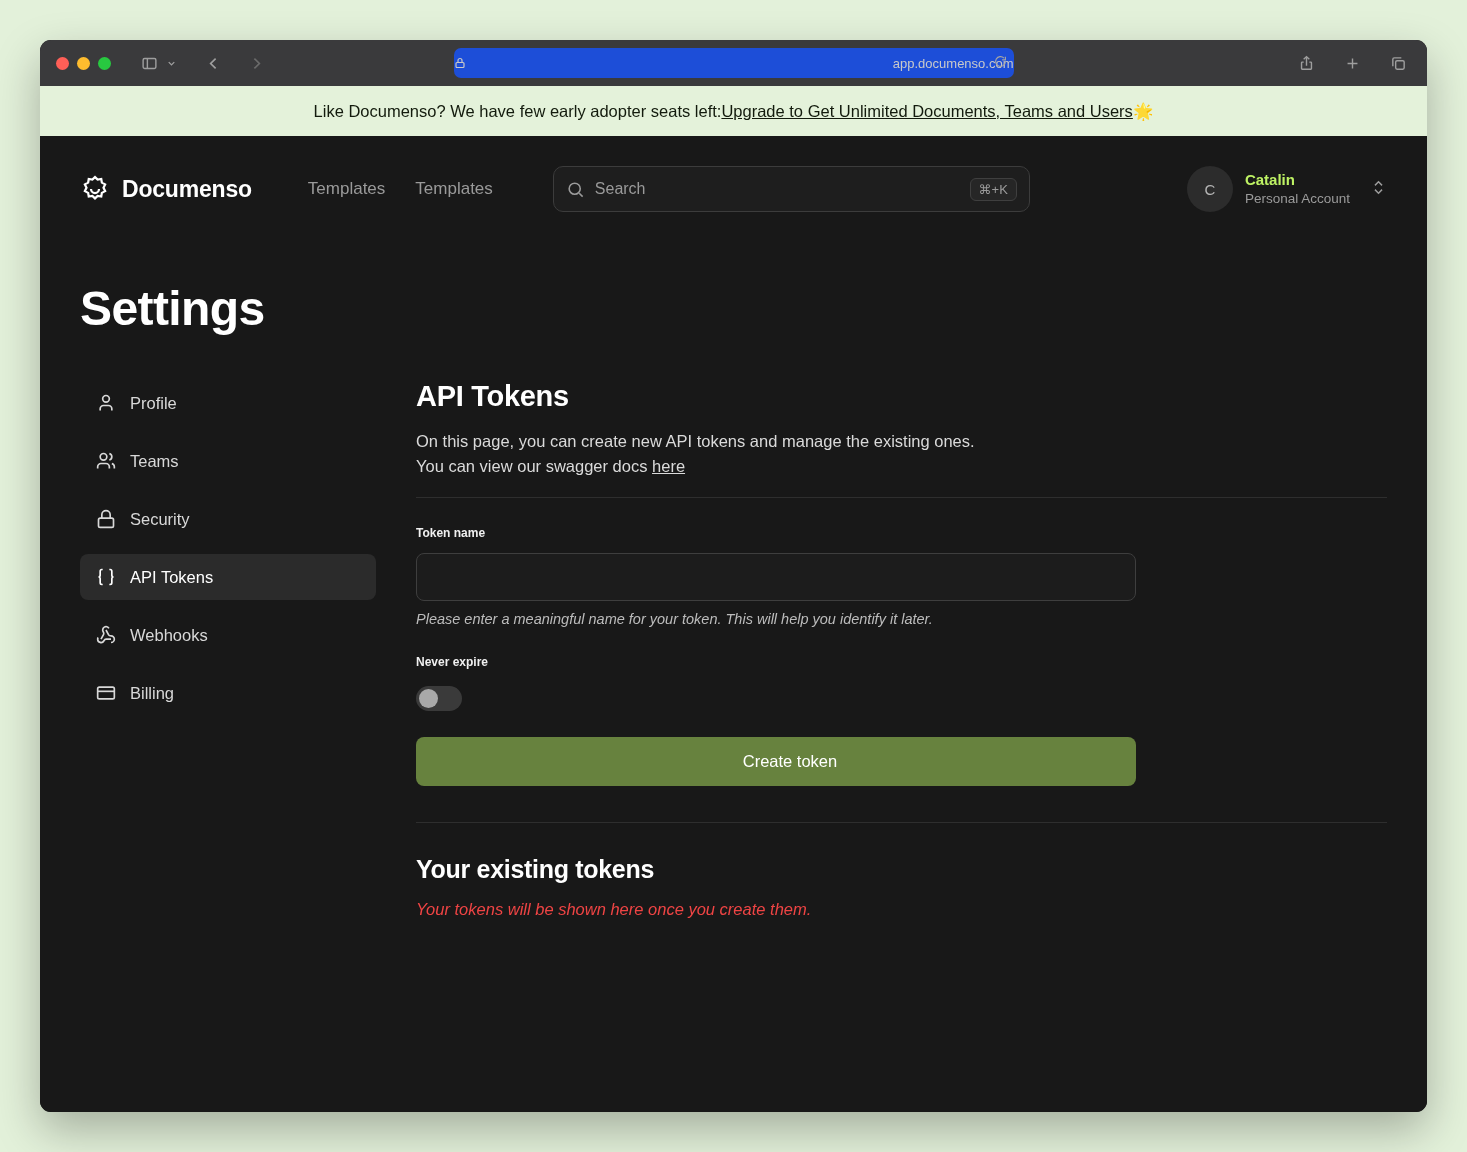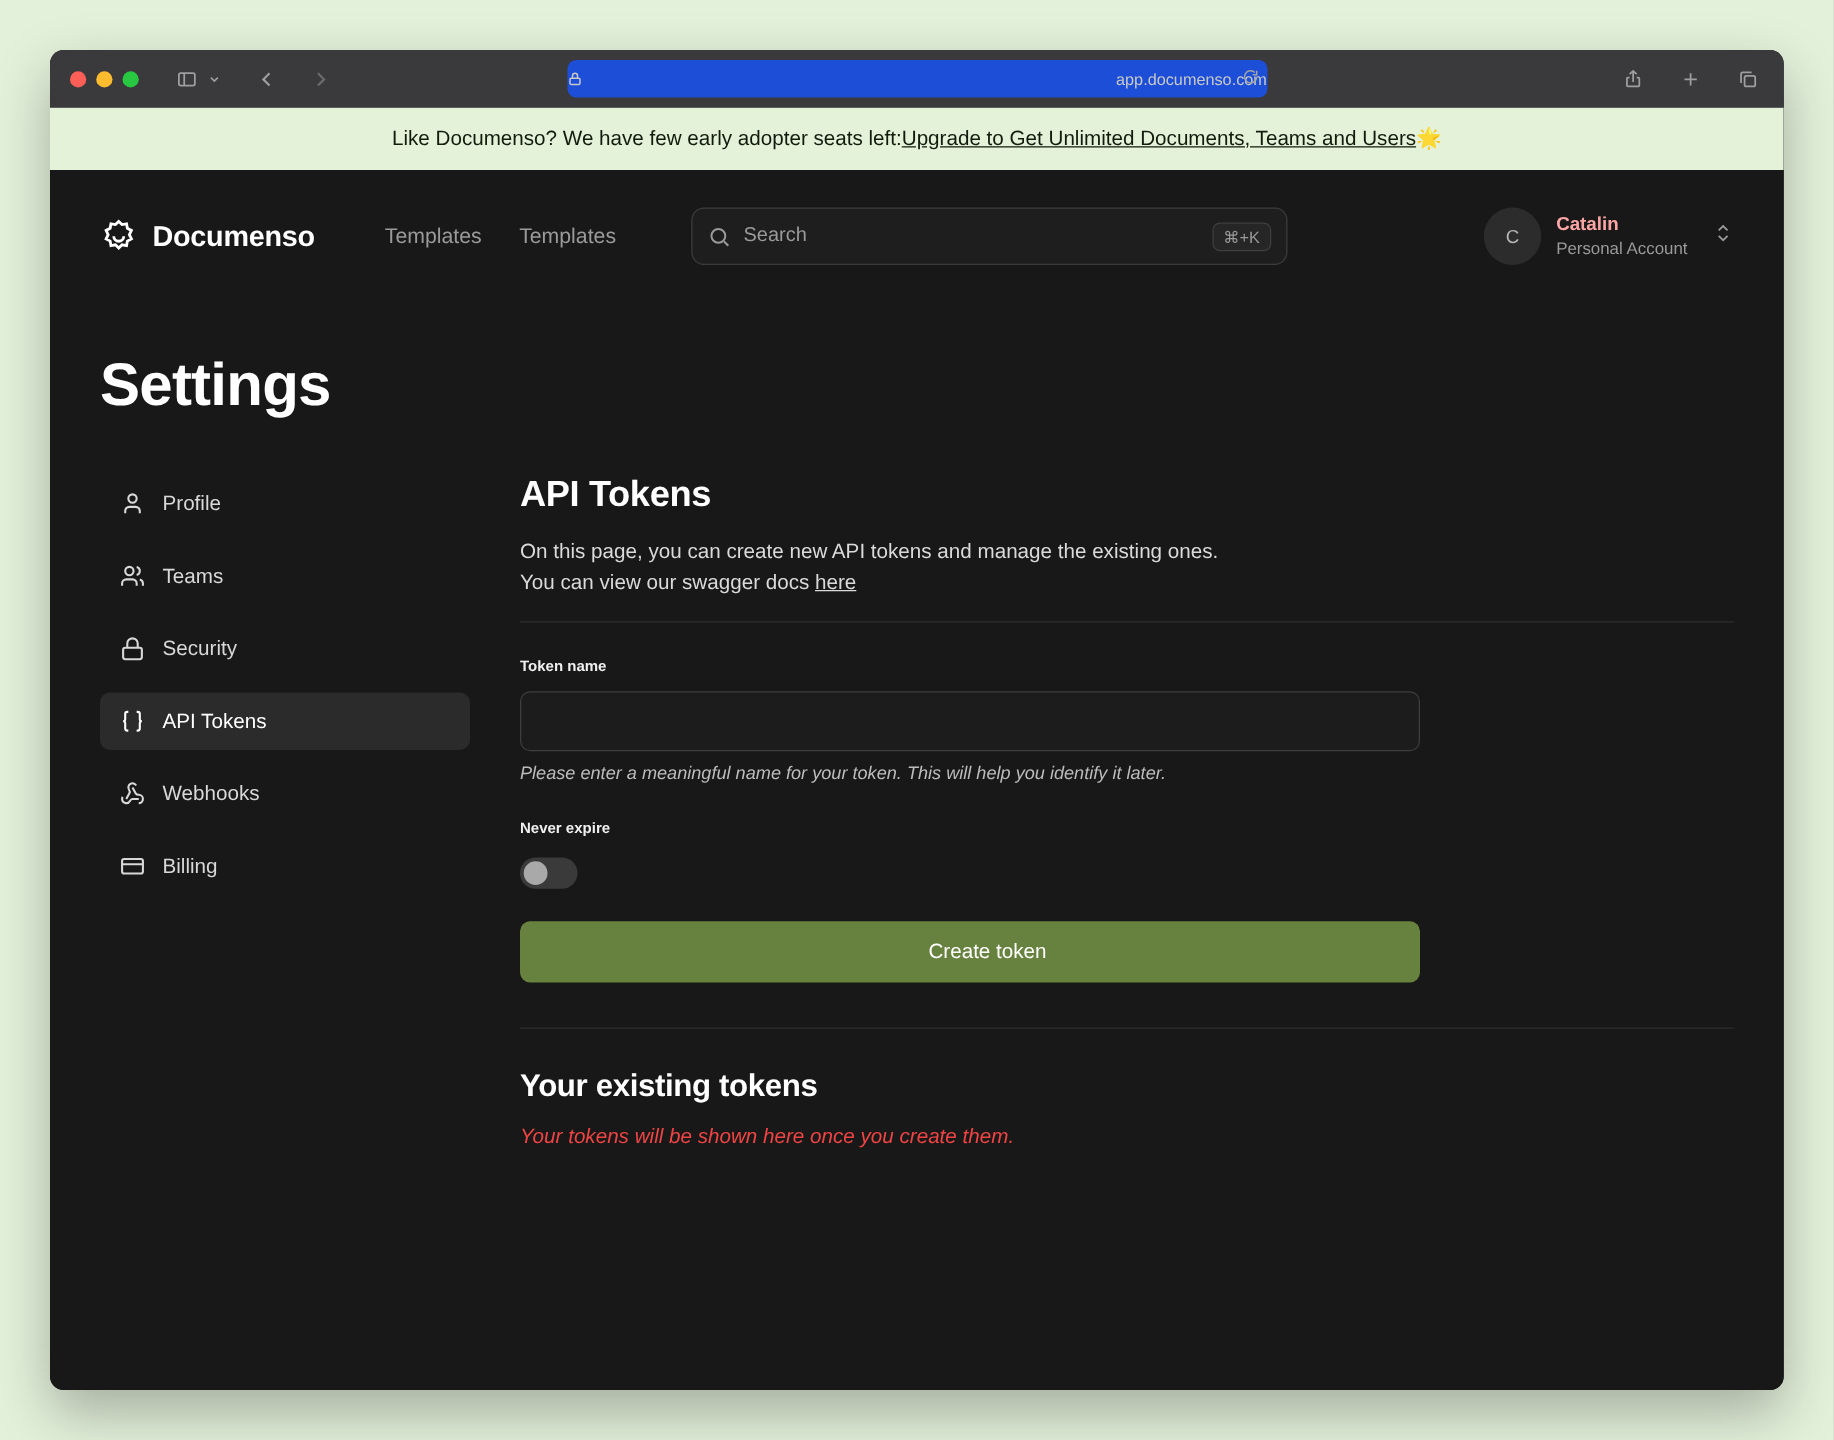--- a/index.html
+++ b/index.html
@@ -72,21 +72,21 @@
   .kbd {
     margin-left: auto; border: 1px solid #3f3f3f; background: #262626;
     border-radius: 6px; padding: 3px 8px; font-size: 13px; color: #9a9a9a;
   }
   .account { margin-left: auto; display: flex; align-items: center; gap: 12px; cursor: pointer; }
   .avatar {
     width: 46px; height: 46px; border-radius: 50%;
     background: #2c2c2c; color: #b5b5b5; font-size: 15px;
     display: flex; align-items: center; justify-content: center;
   }
-  .account-name { font-size: 15px; font-weight: 600; color: #fca5a5; line-height: 1.35; }
+  .account-name { font-size: 15px; font-weight: 600; color: #bef264; line-height: 1.35; }
   .account-type { font-size: 13.5px; color: #9a9a9a; line-height: 1.35; }
   .selector-icon { color: #9a9a9a; margin-left: 8px; }
   .selector-icon svg { width: 17px; height: 17px; }
   
   .page-title { font-size: 48px; font-weight: 700; letter-spacing: -.6px; margin: 39px 0 44px; }
   .settings-layout { display: flex; gap: 40px; }
   .settings-nav { width: 296px; flex: 0 0 296px; }
   .snav-item {
     display: flex; align-items: center; gap: 14px;
     padding: 13px 16px; margin-bottom: 12px;

